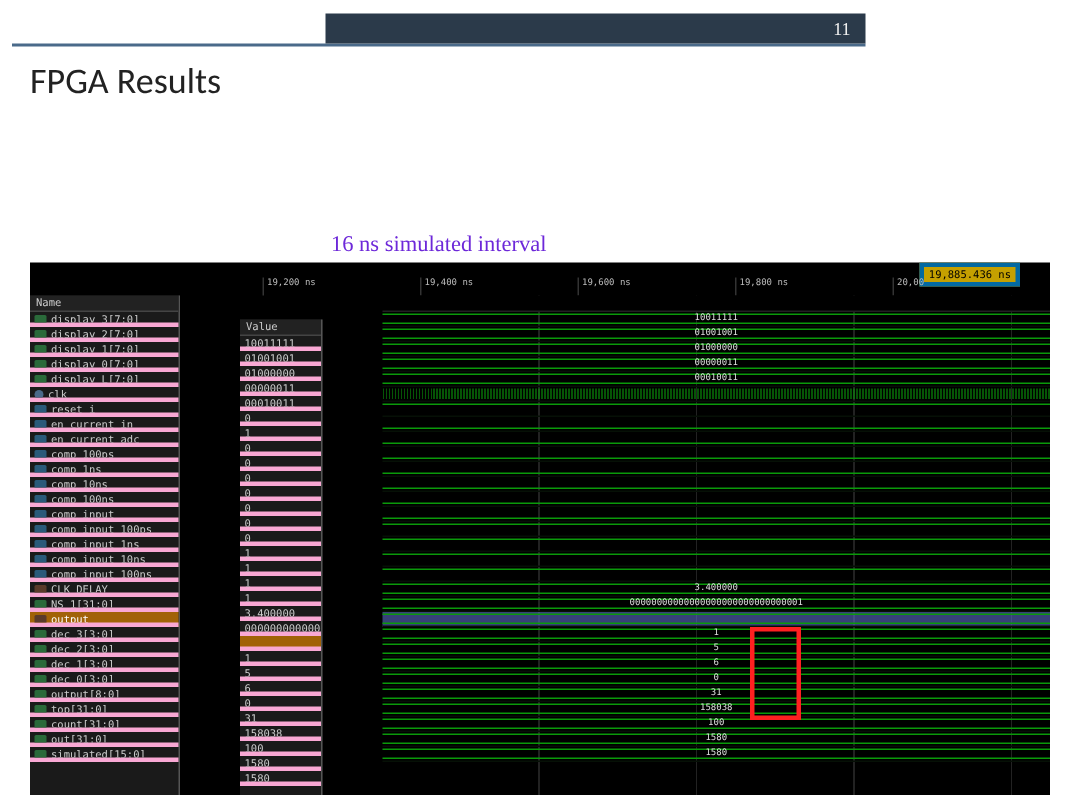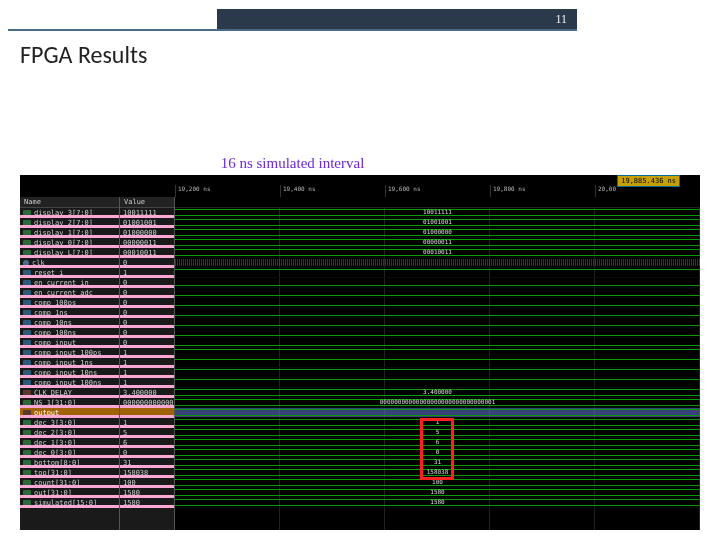--- a/index.html
+++ b/index.html
@@ -72,21 +72,21 @@
     overflow: hidden;
   }
   .wv-cursor-readout {
     position: absolute;
     top: 0;
     right: 20px;
     background: #c5a000;
     color: #000;
     font-size: 7px;
     padding: 1px 3px;
-    border: 1px solid #0369a1;
+    border: 3px solid #0369a1;
   }
   .wv-time-header {
     position: absolute;
     top: 10px;
     left: 155px;
     right: 0;
     height: 12px;
     display: flex;
     color: #bbb;
   }
@@ -96,30 +96,32 @@
     padding-left: 2px;
     font-size: 6px;
   }
   .wv-cols {
     position: absolute;
     top: 22px;
     left: 0;
     right: 0;
     bottom: 0;
     display: flex;
+    gap: 40px;
   }
   .wv-name-col {
     width: 100px;
     border-right: 1px solid #555;
     background: #1a1a1a;
   }
   .wv-value-col {
     width: 55px;
     border-right: 1px solid #555;
     background: #1a1a1a;
+    margin-top: 16px;
   }
   .wv-wave-col {
     flex: 1;
     position: relative;
     background: repeating-linear-gradient(90deg, transparent 0, transparent 104px, #222 104px, #222 105px);
   }
   .wv-col-head {
     height: 11px;
     background: #222;
     color: #ccc;
@@ -246,21 +248,21 @@
             <div class="wv-row"><span class="sig-icon single"></span><span class="sig-label">comp_input_1ns</span></div>
             <div class="wv-row"><span class="sig-icon single"></span><span class="sig-label">comp_input_10ns</span></div>
             <div class="wv-row"><span class="sig-icon single"></span><span class="sig-label">comp_input_100ns</span></div>
             <div class="wv-row"><span class="sig-icon grp"></span><span class="sig-label">CLK_DELAY</span></div>
             <div class="wv-row"><span class="sig-icon "></span><span class="sig-label">NS_1[31:0]</span></div>
             <div class="wv-row highlight"><span class="sig-icon grp"></span><span class="sig-label">output</span></div>
             <div class="wv-row"><span class="sig-icon "></span><span class="sig-label">dec_3[3:0]</span></div>
             <div class="wv-row"><span class="sig-icon "></span><span class="sig-label">dec_2[3:0]</span></div>
             <div class="wv-row"><span class="sig-icon "></span><span class="sig-label">dec_1[3:0]</span></div>
             <div class="wv-row"><span class="sig-icon "></span><span class="sig-label">dec_0[3:0]</span></div>
-            <div class="wv-row"><span class="sig-icon "></span><span class="sig-label">bottom[8:0]</span></div>
+            <div class="wv-row"><span class="sig-icon "></span><span class="sig-label">output[8:0]</span></div>
             <div class="wv-row"><span class="sig-icon "></span><span class="sig-label">top[31:0]</span></div>
             <div class="wv-row"><span class="sig-icon "></span><span class="sig-label">count[31:0]</span></div>
             <div class="wv-row"><span class="sig-icon "></span><span class="sig-label">out[31:0]</span></div>
             <div class="wv-row"><span class="sig-icon "></span><span class="sig-label">simulated[15:0]</span></div>
           </div>
       </div>
       <div class="wv-value-col">
         <div class="wv-col-head">Value</div>
         <div id="value-rows">
             <div class="wv-row">10011111</div>

